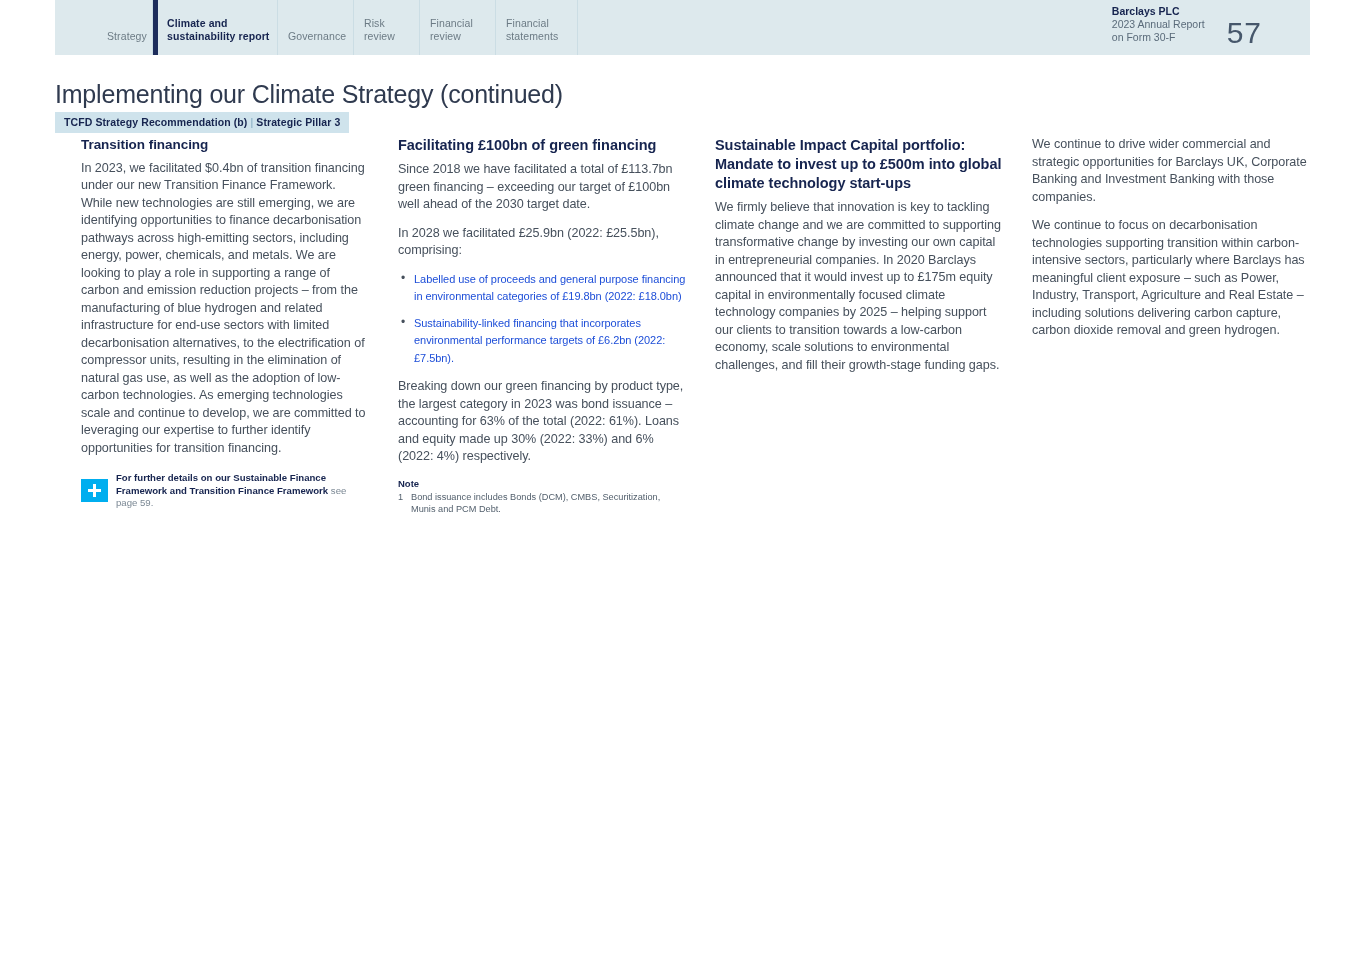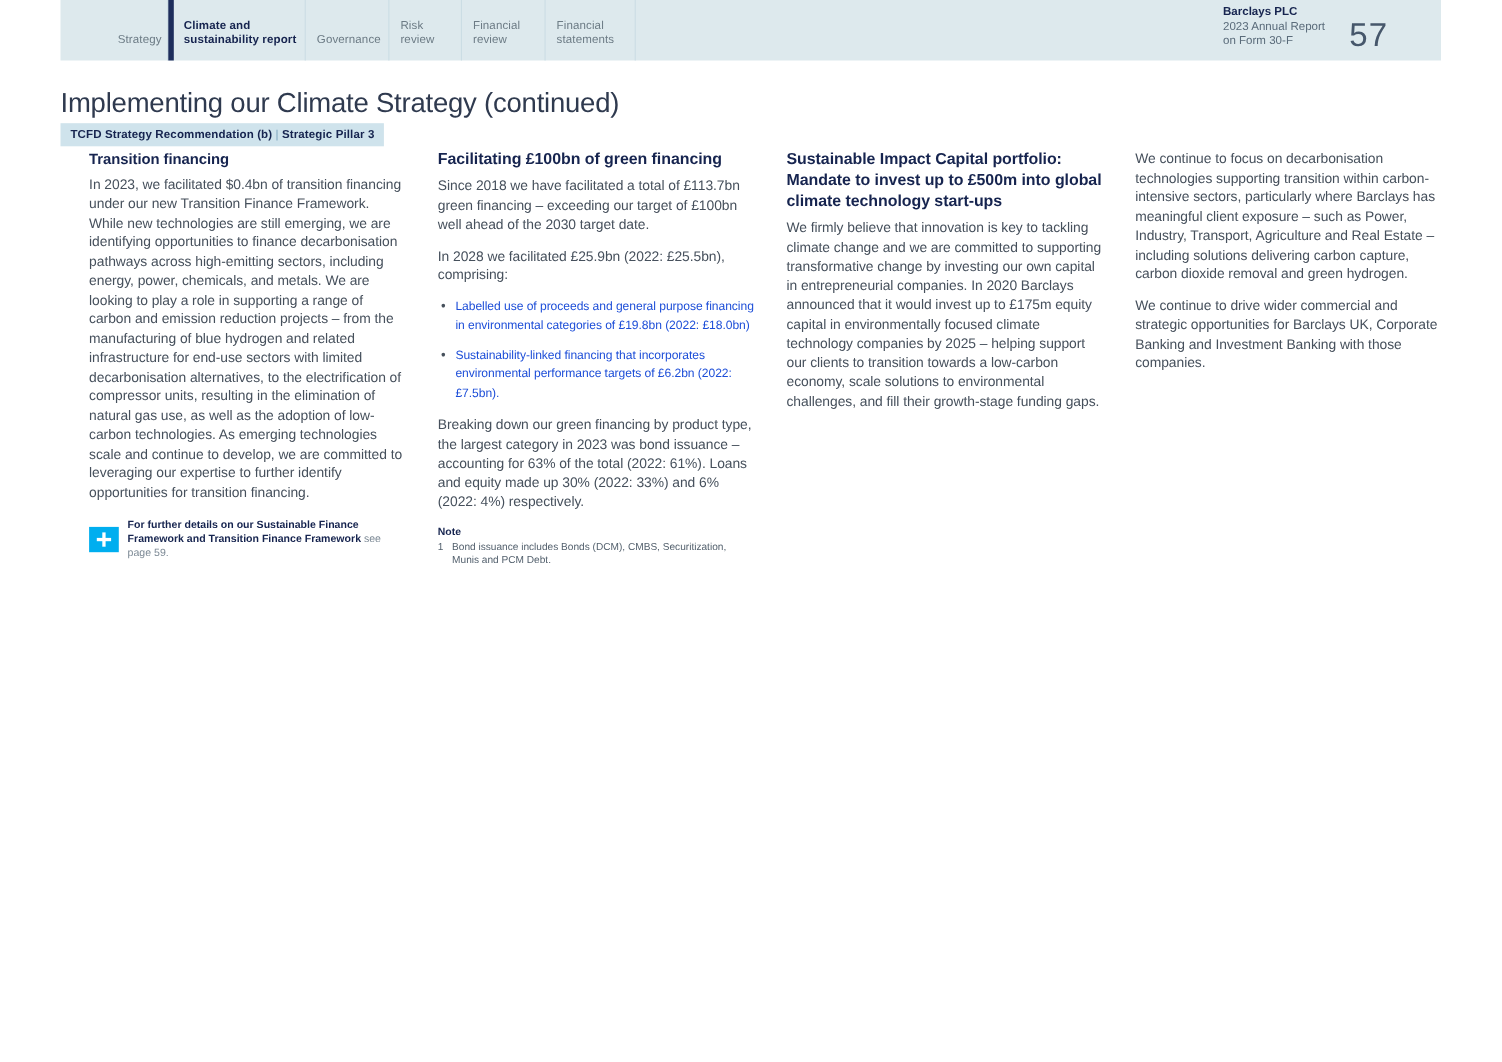--- a/index.html
+++ b/index.html
@@ -340,17 +340,17 @@
       </div>
     </div>
   </div>
 
   <div class="col">
     <h3 class="big">Sustainable Impact Capital portfolio: Mandate to invest up to £500m into global climate technology start-ups</h3>
     <p>We firmly believe that innovation is key to tackling climate change and we are committed to supporting transformative change by investing our own capital in entrepreneurial companies. In 2020 Barclays announced that it would invest up to £175m equity capital in environmentally focused climate technology companies by 2025 – helping support our clients to transition towards a low-carbon economy, scale solutions to environmental challenges, and fill their growth-stage funding gaps.</p>
   </div>
 
   <div class="col">
+    <p>We continue to drive wider commercial and strategic opportunities for Barclays UK, Corporate Banking and Investment Banking with those companies.</p>
     <p>We continue to focus on decarbonisation technologies supporting transition within carbon-intensive sectors, particularly where Barclays has meaningful client exposure – such as Power, Industry, Transport, Agriculture and Real Estate – including solutions delivering carbon capture, carbon dioxide removal and green hydrogen.</p>
-    <p>We continue to drive wider commercial and strategic opportunities for Barclays UK, Corporate Banking and Investment Banking with those companies.</p>
   </div>
 
 </div>
 
 </body></html>

